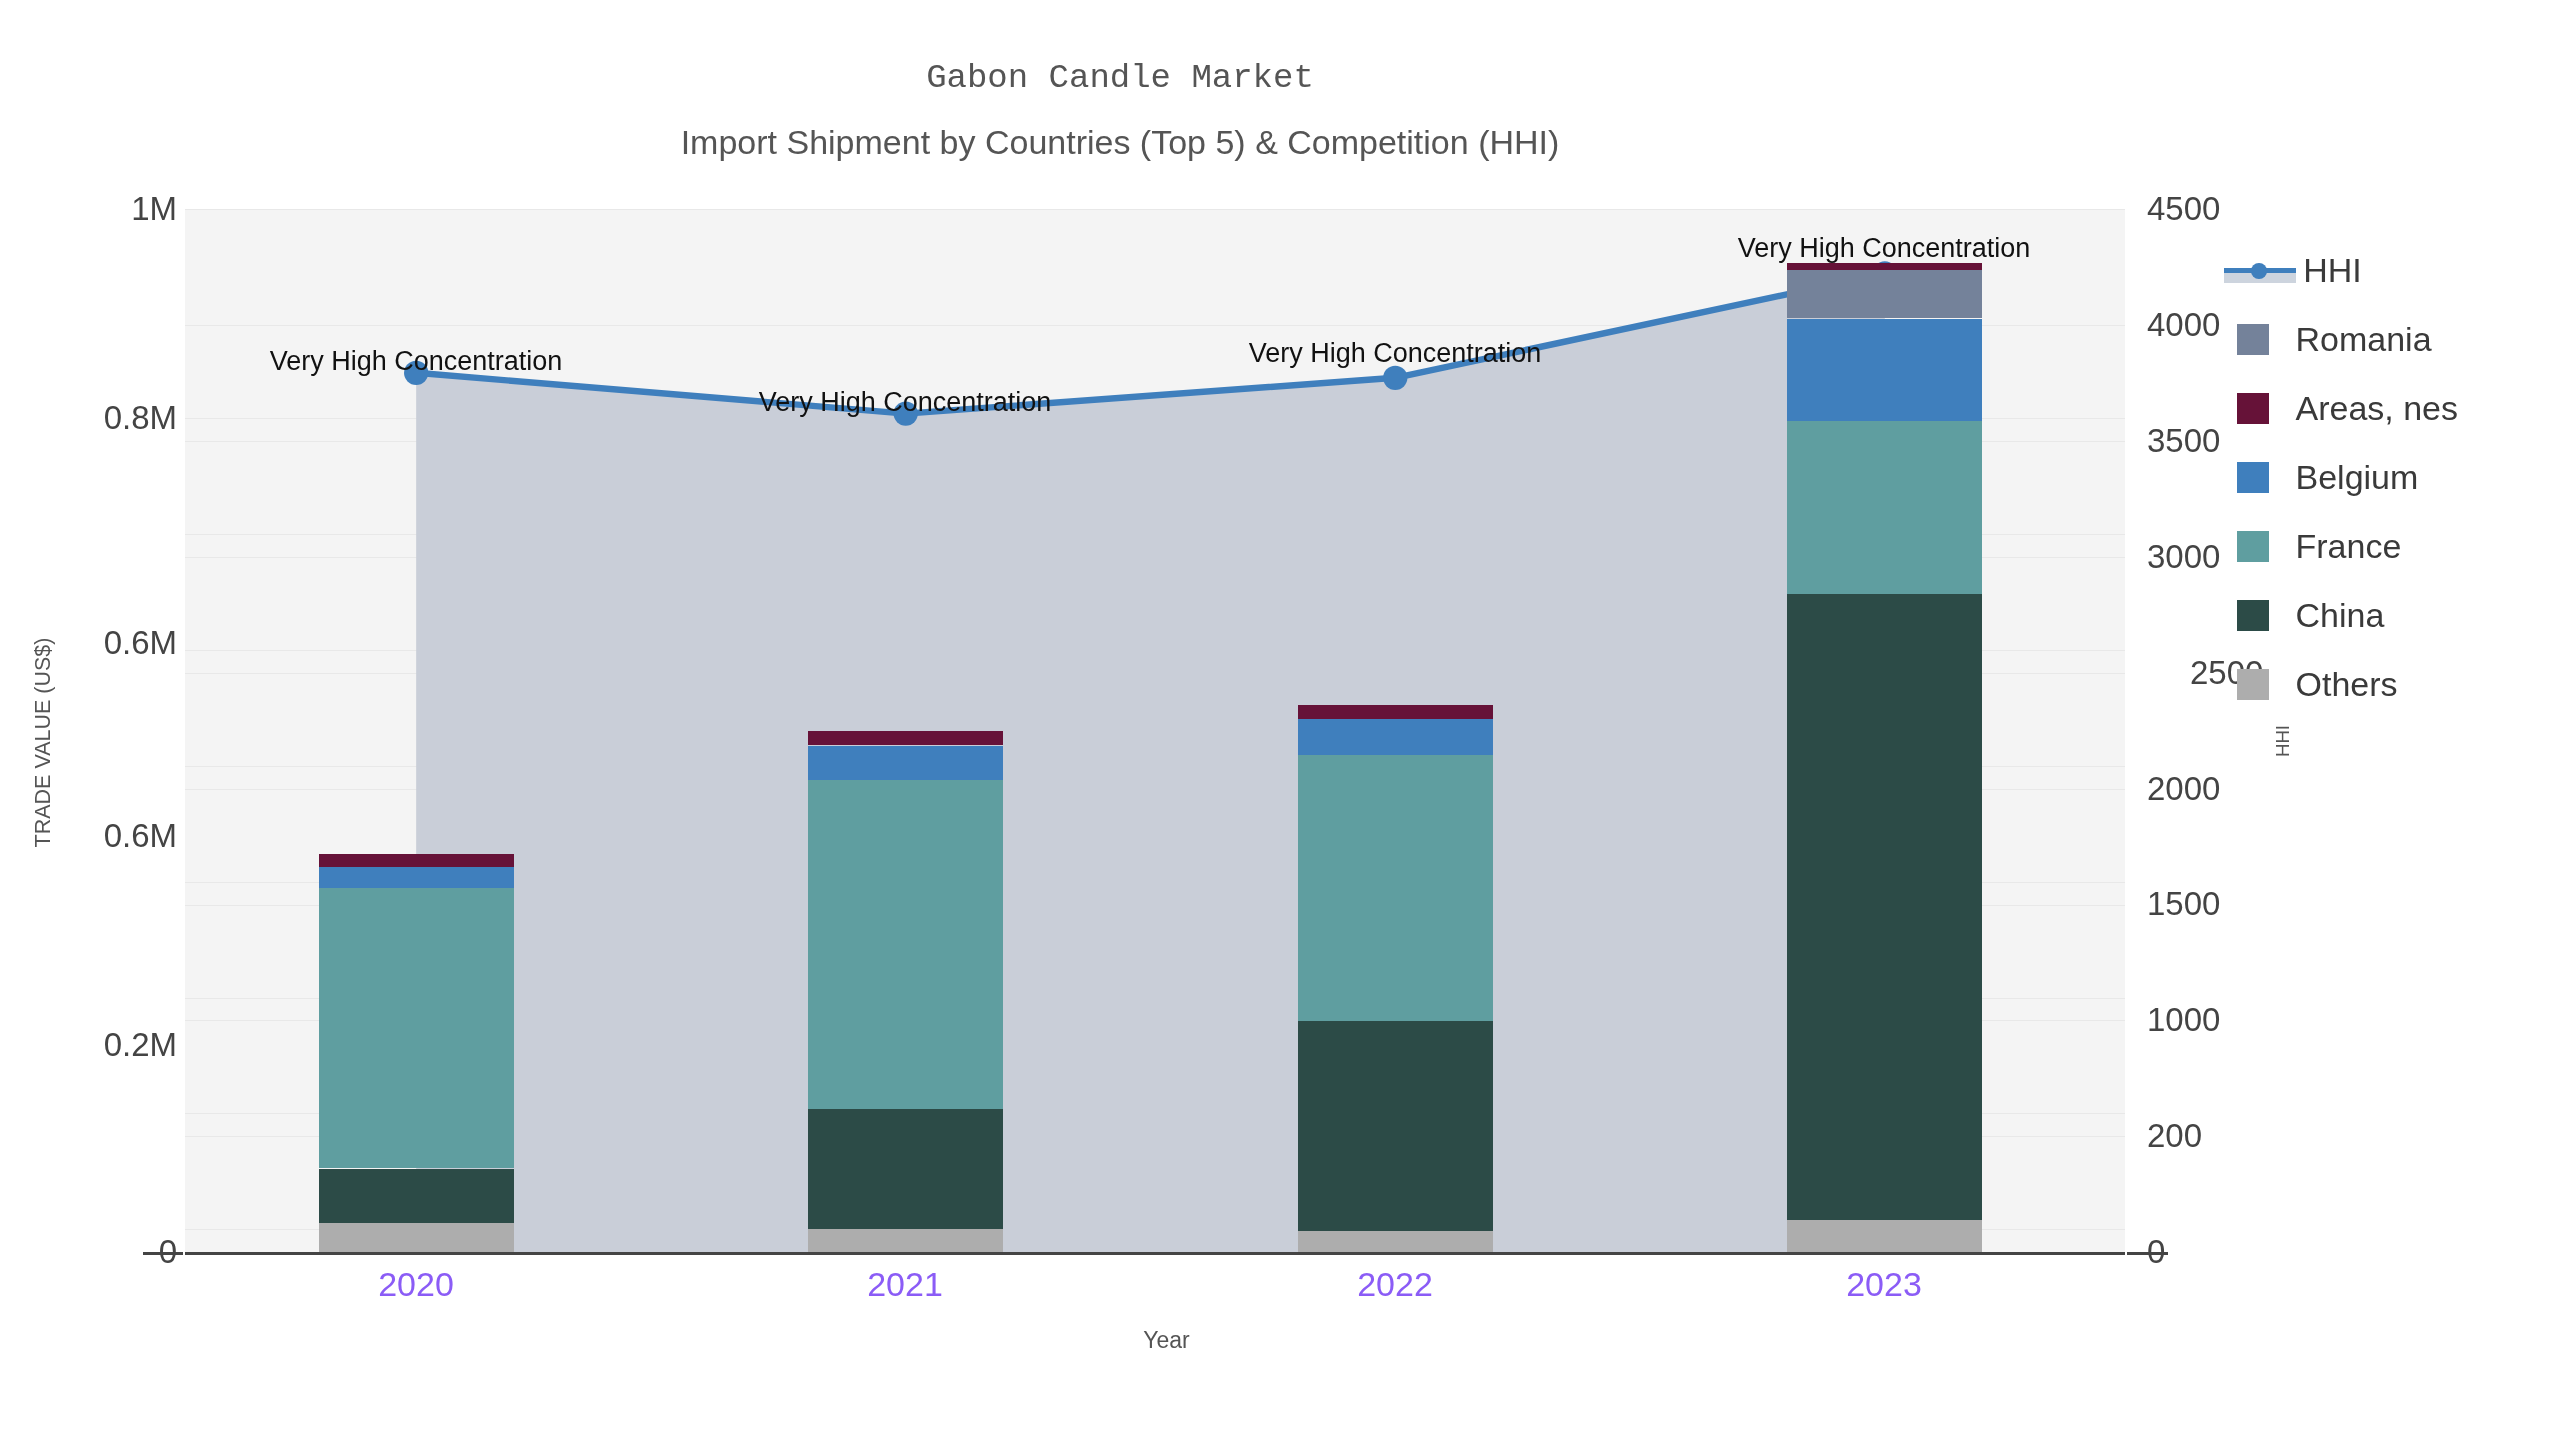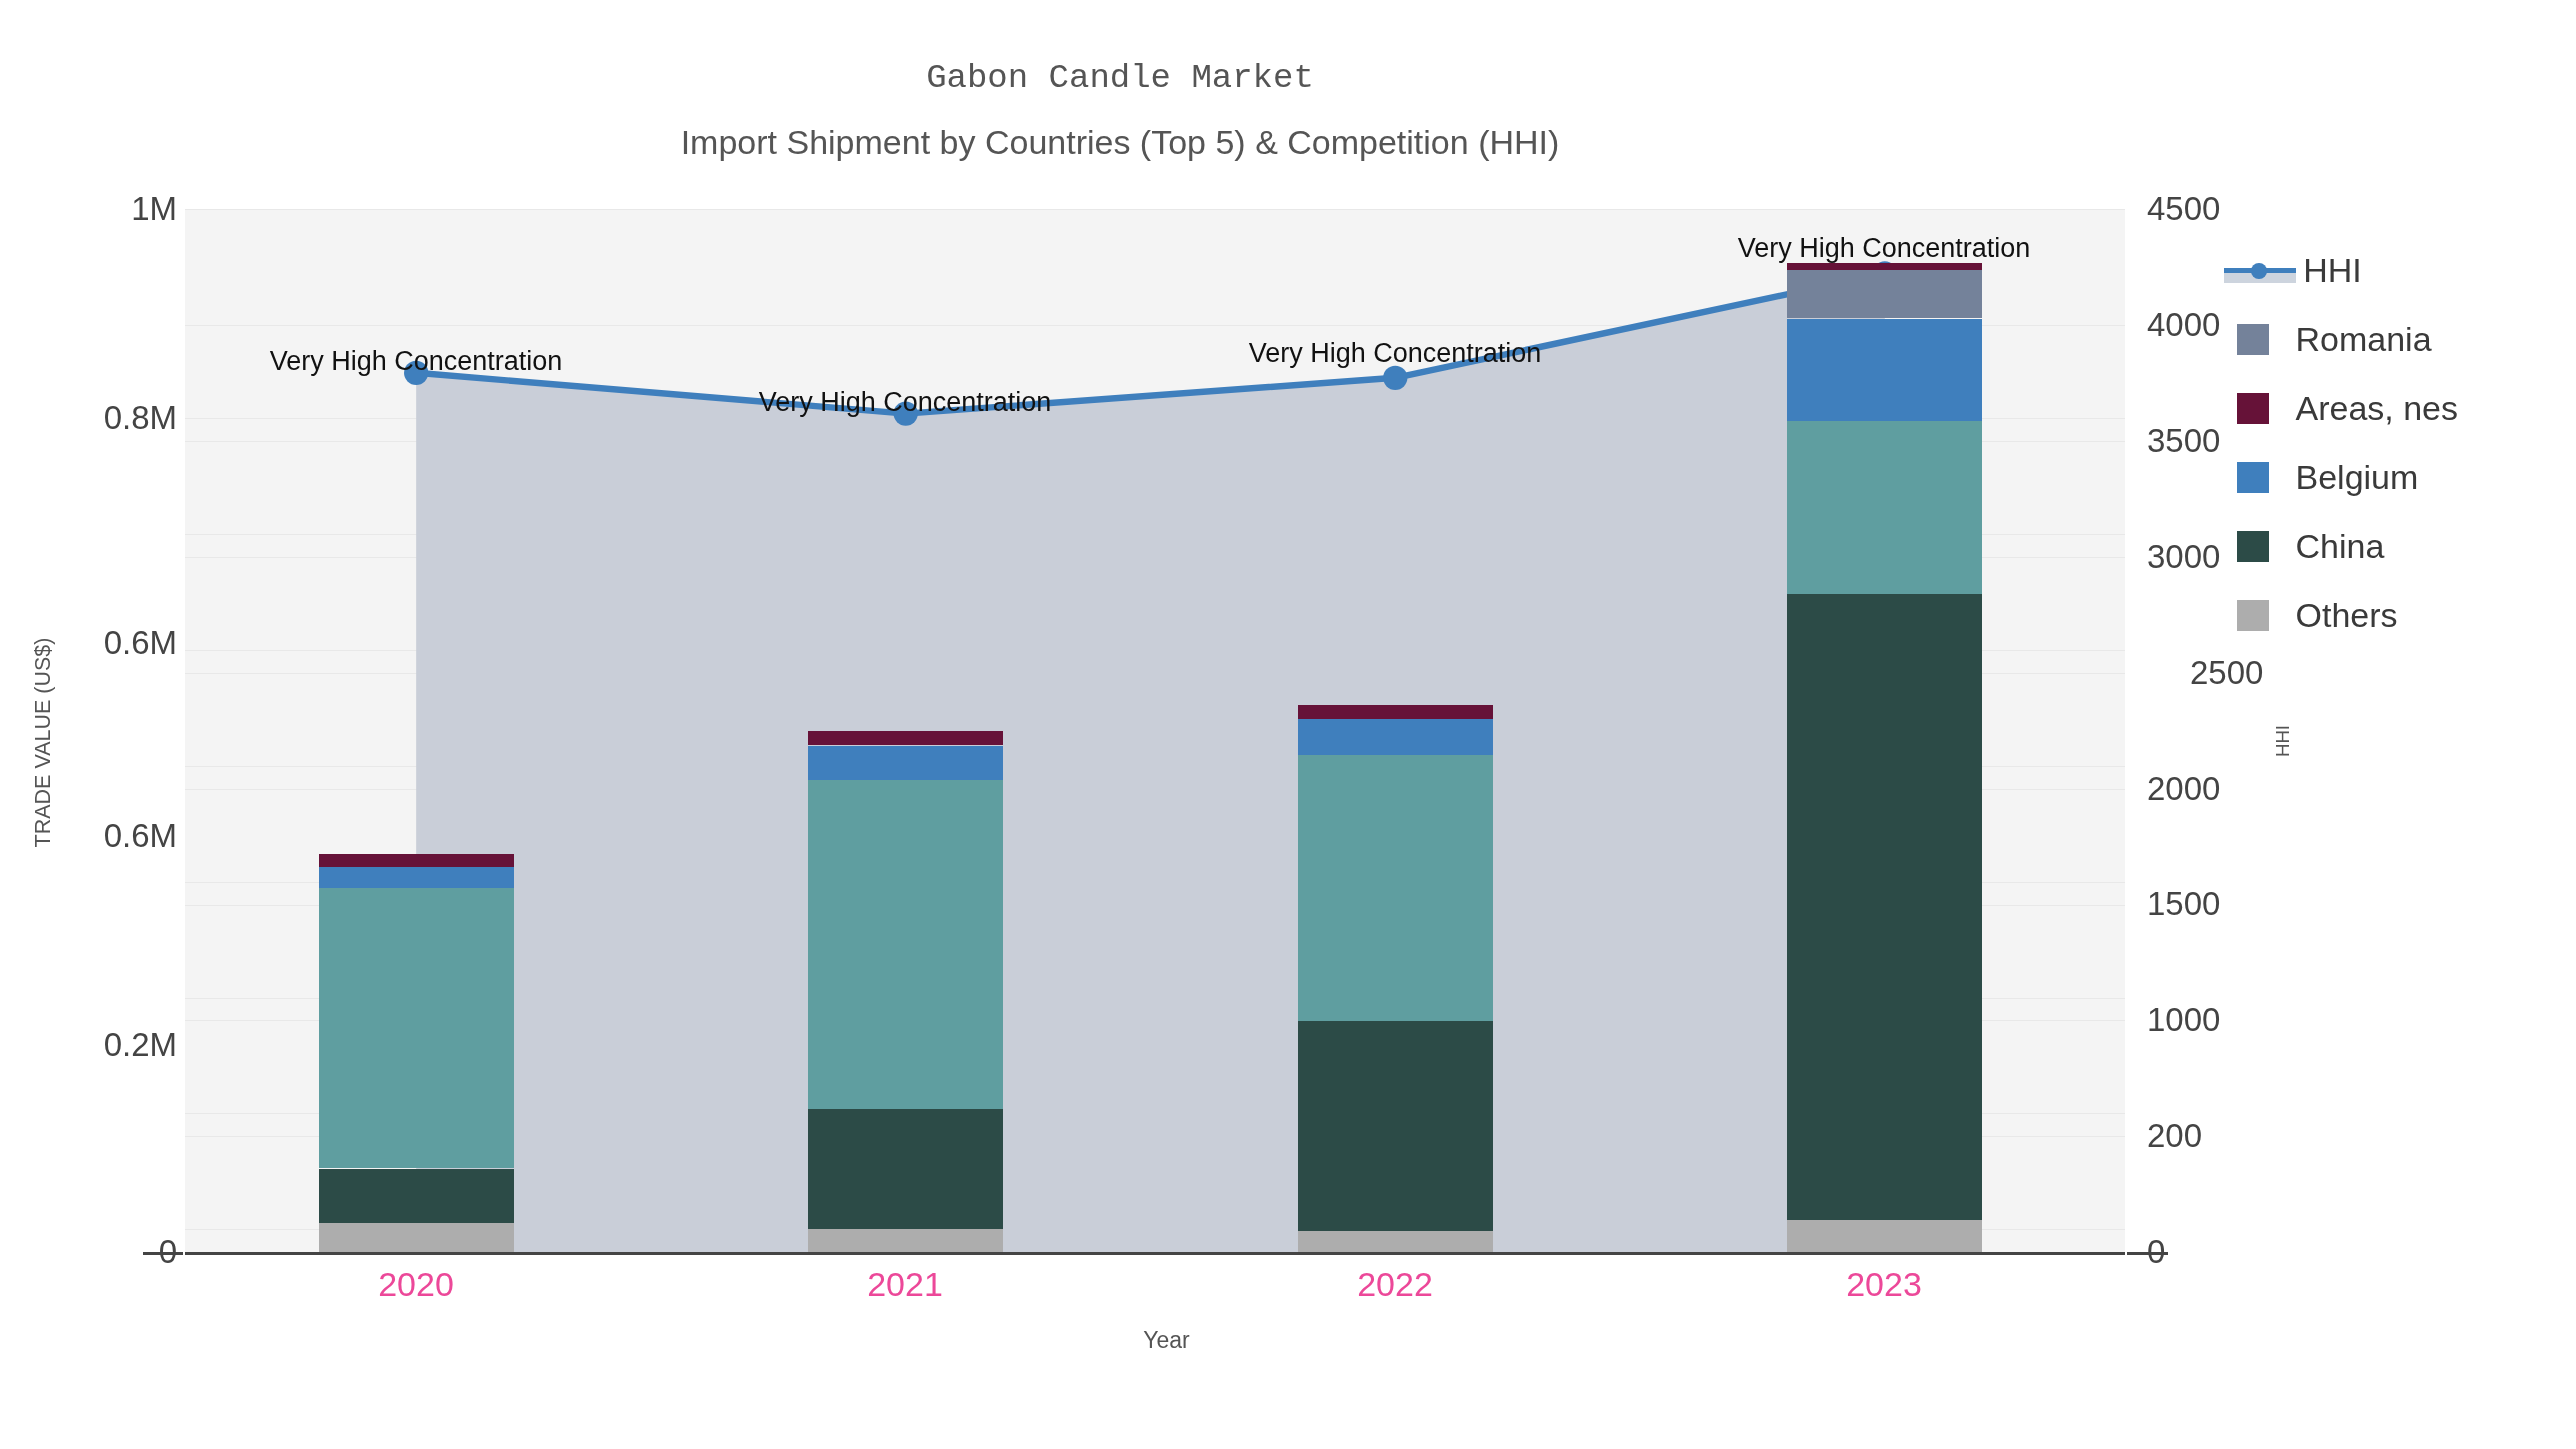--- a/index.html
+++ b/index.html
@@ -76,21 +76,21 @@
     transform: translateY(-50%);
   }
   .ytick-right {
     position: absolute; left: 2147px;
     font-size: 33px; color: #444444;
     white-space: nowrap;
     transform: translateY(-50%);
   }
   .xtick {
     position: absolute; top: 1265px;
-    font-size: 34px; color: #ec4899;
+    font-size: 34px; color: #8b5cf6;
     white-space: nowrap;
     transform: translateX(-50%);
     text-align: center;
   }
 
   
   #ylabel-left {
     position: absolute;
     left: -243px; top: 730px;
     width: 572px;
@@ -289,20 +289,24 @@
     <div class="legend-row">
       <span class="legend-swatch" style="background:#661238;"></span>
       <span class="legend-label">Areas, nes</span>
     </div>
 
     <div class="legend-row">
       <span class="legend-swatch" style="background:#3f7fbd;"></span>
       <span class="legend-label">Belgium</span>
     </div>
 
+    <div class="legend-row">
+      <span class="legend-swatch" style="background:#5f9ea0;"></span>
+      <span class="legend-label">France</span>
+    </div>
 
     <div class="legend-row">
       <span class="legend-swatch" style="background:#2c4b47;"></span>
       <span class="legend-label">China</span>
     </div>
 
     <div class="legend-row">
       <span class="legend-swatch" style="background:#adadad;"></span>
       <span class="legend-label">Others</span>
     </div>

